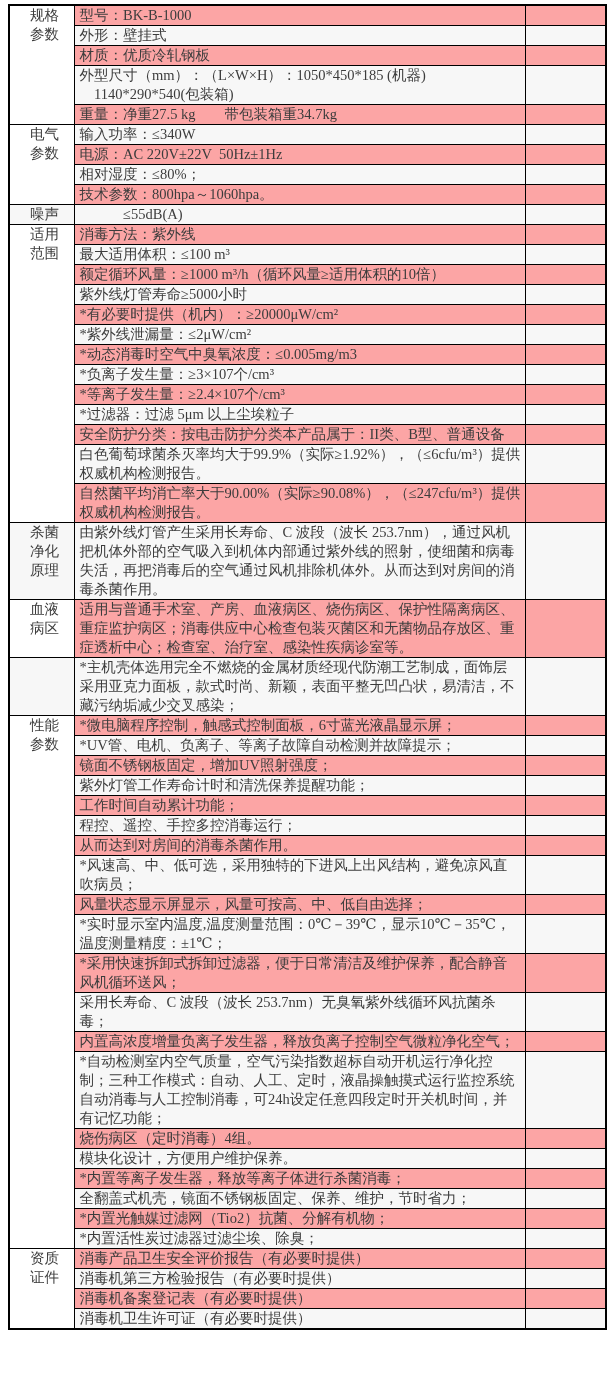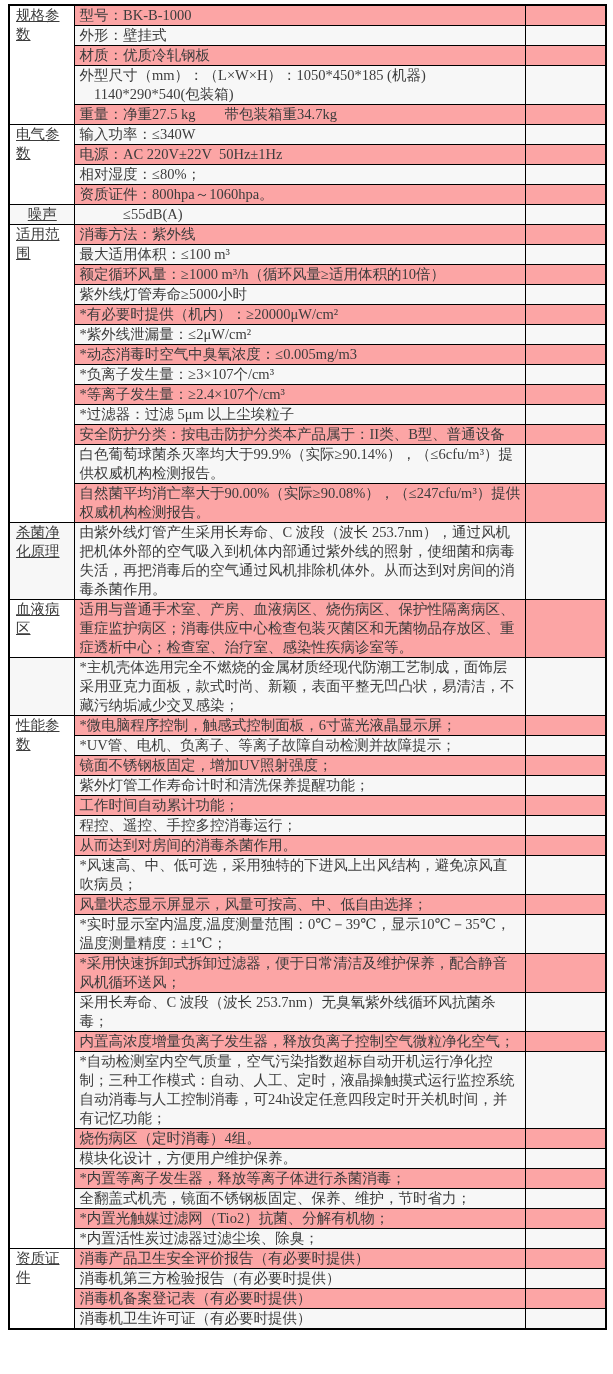--- a/index.html
+++ b/index.html
@@ -25,22 +25,22 @@
   td{
     border:1px solid var(--border);
     font-size:14.5px;
     line-height:19px;
     color:var(--text);
     vertical-align:top;
     white-space:pre-wrap;
     word-break:break-all;
     background:#ffffff;
   }
-  td.cat{padding:0 2px 0 6px;text-decoration:underline;}
-  td.cat.right{text-align:center;padding-right:5px;}
+  td.cat{padding:0 2px 0 20px;}
+  td.cat.right{text-align:left;padding-right:5px;}
   td.content{padding:0 4px 0 5px;}
   td.empty{padding:0;}
   tr.g > td.content, tr.g > td.empty{background:var(--stripe);margin-left:36px;}
   tr.w > td.content, tr.w > td.empty{background:#fca5a5;}
   td.cat.g{background:var(--stripe);}
   td.cat.w{background:#ffffff;}
 </style>
 </head>
 <body>
 
@@ -81,21 +81,21 @@
         </tr>
         <tr class="w">
           <td class="content">电源：AC 220V±22V  50Hz±1Hz</td>
           <td class="empty"></td>
         </tr>
         <tr class="g">
           <td class="content">相对湿度：≤80%；</td>
           <td class="empty"></td>
         </tr>
         <tr class="w">
-          <td class="content">资质证件：800hpa～1060hpa。</td>
+          <td class="content">技术参数：800hpa～1060hpa。</td>
           <td class="empty"></td>
         </tr>
         <tr class="g">
           <td rowspan="1" class="cat g right">噪声</td>
           <td class="content">　　　≤55dB(A)</td>
           <td class="empty"></td>
         </tr>
         <tr class="w">
           <td rowspan="13" class="cat w">适用范围</td>
           <td class="content">消毒方法：紫外线</td>
@@ -135,21 +135,21 @@
         </tr>
         <tr class="g">
           <td class="content">*过滤器：过滤 5μm 以上尘埃粒子</td>
           <td class="empty"></td>
         </tr>
         <tr class="w">
           <td class="content">安全防护分类：按电击防护分类本产品属于：II类、B型、普通设备</td>
           <td class="empty"></td>
         </tr>
         <tr class="g">
-          <td class="content">白色葡萄球菌杀灭率均大于99.9%（实际≥90.14%），（≤6cfu/m³）提供权威机构检测报告。</td>
+          <td class="content">白色葡萄球菌杀灭率均大于99.9%（实际≥1.92%），（≤6cfu/m³）提供权威机构检测报告。</td>
           <td class="empty"></td>
         </tr>
         <tr class="w">
           <td class="content">自然菌平均消亡率大于90.00%（实际≥90.08%），（≤247cfu/m³）提供权威机构检测报告。</td>
           <td class="empty"></td>
         </tr>
         <tr class="g">
           <td rowspan="1" class="cat g">杀菌净化原理</td>
           <td class="content">由紫外线灯管产生采用长寿命、C 波段（波长 253.7nm），通过风机把机体外部的空气吸入到机体内部通过紫外线的照射，使细菌和病毒失活，再把消毒后的空气通过风机排除机体外。从而达到对房间的消毒杀菌作用。</td>
           <td class="empty"></td>

